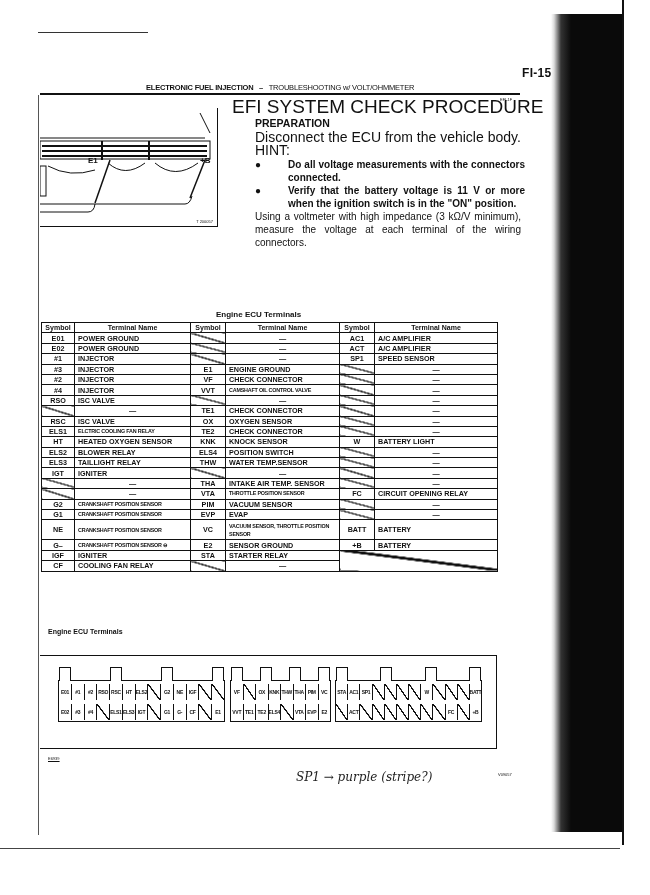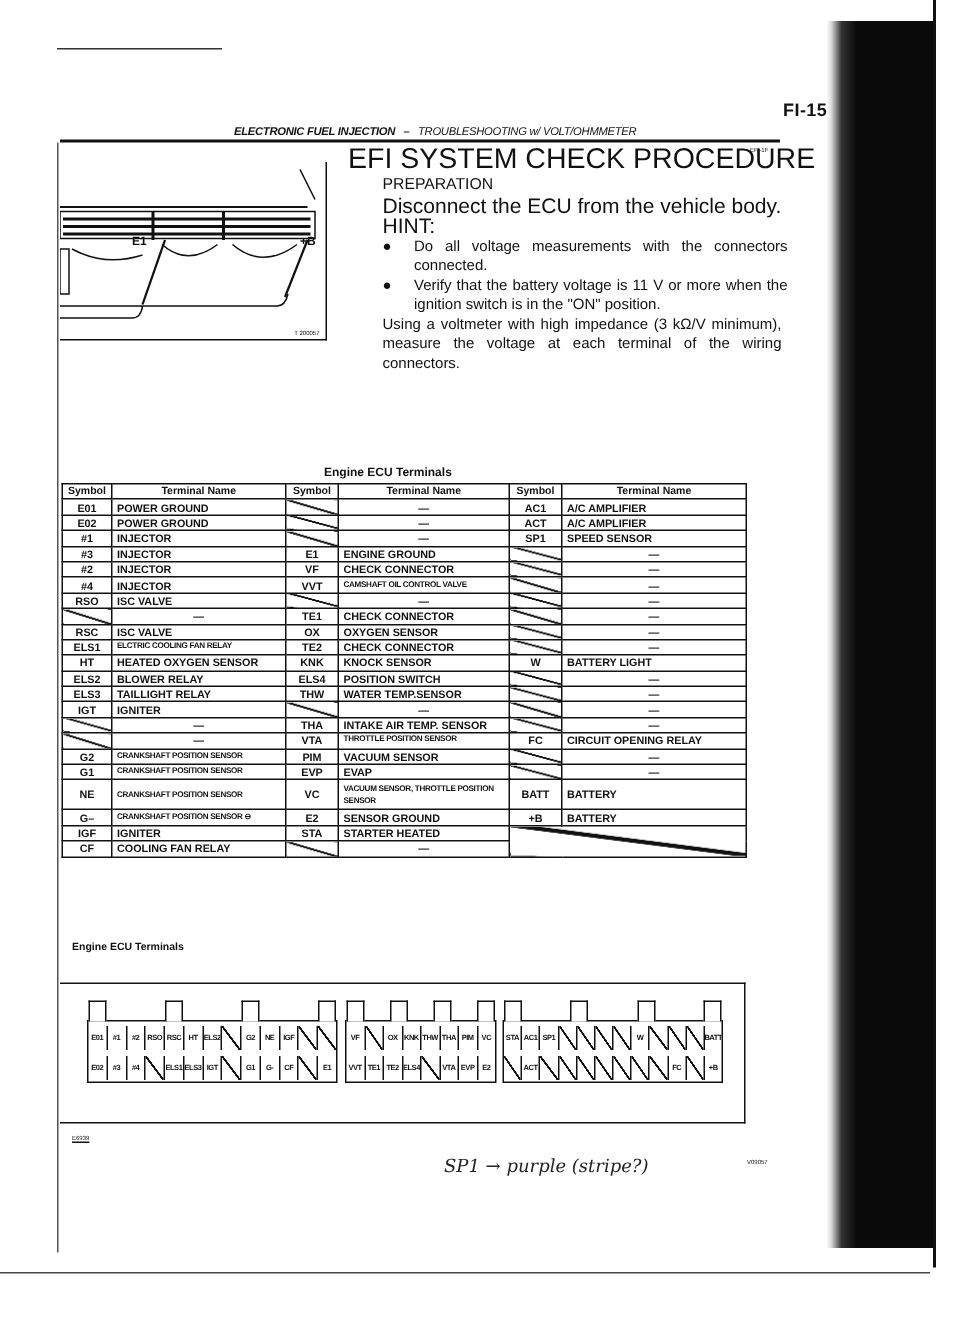--- a/index.html
+++ b/index.html
@@ -1,32 +1,32 @@
 <!DOCTYPE html>
 <html><head>
 <meta charset="utf-8">
 <style>
   html, body { margin:0; padding:0; }
   body { width:650px; height:895px; background:#ffffff; position:relative; overflow:hidden;
          font-family:"Liberation Sans", sans-serif; color:#111; }
   .abs { position:absolute; }
   .page-num { left:491px; top:66px; font-size:12px; font-weight:bold; letter-spacing:0.3px;margin-left:31px; }
-  .running-header { left:156px; top:83px; font-size:7.5px; font-weight:bold; letter-spacing:-0.2px;font-style:italic; }
+  .running-header { left:146px; top:83px; font-size:7.5px; font-weight:bold; letter-spacing:-0.2px; }
   .running-header .sub { font-weight:normal; }
   .header-rule { left:40px; top:93px; width:480px; height:2px; background:#111; }
   .top-rule { left:38px; top:32px; width:110px; height:1px; background:#333; }
   .left-margin-line { left:38px; top:95px; width:1px; height:740px; background:#555; }
   .bottom-rule { left:0px; top:848px; width:620px; height:1px; background:#444; }
   .title { left:232px; top:96px; font-size:19px; font-weight:normal; letter-spacing:0px; }
   .title-code { left:500px; top:97px; font-size:4px; }
-  .prep-head { left:255px; top:117px; font-size:10.5px; font-weight:normal; }
+  .prep-head { left:255px; top:117px; font-size:10.5px; font-weight:bold; }
   .body-text { left:255px; font-size:14px; line-height:13px; }
   .bullet { left:255px; font-size:10px; line-height:13px; width:270px; }
   .bullet .dot { position:absolute; left:0; }
-  .bullet .txt { display:block; margin-left:21px; text-align:justify; }
+  .bullet .txt { display:block; margin-left:33px; text-align:justify;font-weight:bold; }
   .para { left:255px; top:210px; width:266px; font-size:10px; line-height:13px; text-align:justify; }
 
   .figure { left:40px; top:108px; width:177px; height:118px; border-right:1.5px solid #111; border-bottom:1.5px solid #111; }
   .fig-label { font-size:8px; font-weight:bold; position:absolute; }
   .fig-code { font-size:4px; position:absolute; right:4px; bottom:2px; }
 
   .table-title { left:216px; top:310px; font-size:8px; font-weight:bold; }
   table.ecu { position:absolute; left:41px; top:322px; width:456px; border-collapse:collapse; table-layout:fixed; }
   table.ecu td, table.ecu th { border:1px solid #111; padding:0 3px; font-size:7.2px; height:9.4px; line-height:9px; white-space:nowrap; overflow:hidden; font-weight:bold; }
   table.ecu th { font-size:7px; text-align:center; }
@@ -288,21 +288,21 @@
         <td class="small">CRANKSHAFT POSITION SENSOR ⊖</td>
         <td class="sym">E2</td>
         <td>SENSOR GROUND</td>
         <td class="sym">+B</td>
         <td>BATTERY</td>
       </tr>
       <tr>
         <td class="sym">IGF</td>
         <td>IGNITER</td>
         <td class="sym">STA</td>
-        <td>STARTER HEATED</td>
+        <td>STARTER RELAY</td>
         <td class="slash" colspan="2" rowspan="2"></td>
       </tr>
       <tr>
         <td class="sym">CF</td>
         <td>COOLING FAN RELAY</td>
         <td class="sym slash"></td>
         <td class="dash">—</td>
       </tr>
     </tbody>
 </table>

